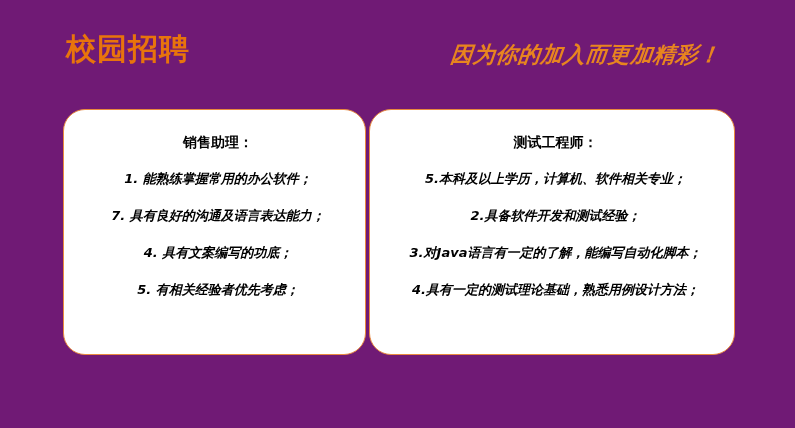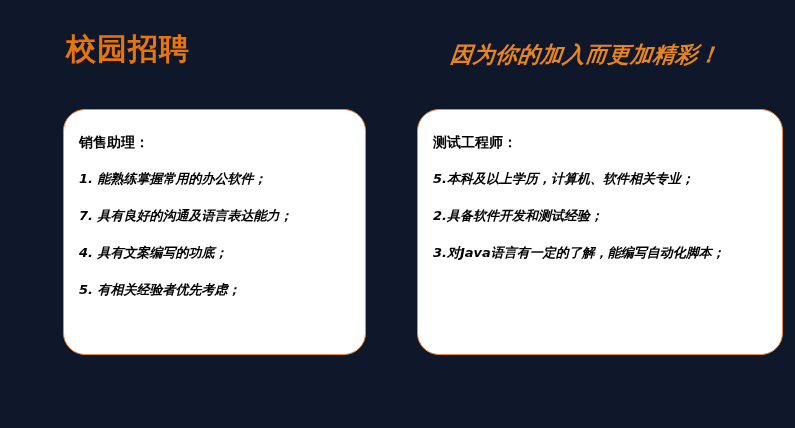--- a/index.html
+++ b/index.html
@@ -14,21 +14,21 @@
     overflow: hidden;
     font-family: "Liberation Sans", "DejaVu Sans", sans-serif;
   }
 
   #slide {
     position: absolute;
     left: 0;
     top: 0;
     width: 795px;
     height: 428px;
-    background: #0f172a;
+    background: #701a75;
   }
 
   
   .page-title {
     position: absolute;
     left: 66px;
     top: 30px;
     font-family: "DejaVu Serif", "Liberation Serif", serif;
     font-size: 30px;
     font-weight: bold;
@@ -74,28 +74,28 @@
   }
 
   .card-left {
     left: 0;
     width: 303px;
   }
 
   .card-right {
     left: 306px;
     width: 366px;
-    margin-left: 48px;
   }
 
   .card-body {
     position: absolute;
     left: 15px;
     top: 22px;
     right: 8px;
+    text-align: center;
   }
 
   .card-heading {
     font-family: "DejaVu Sans", "Liberation Sans", sans-serif;
     font-size: 14px;
     font-weight: bold;
     color: #000000;
     line-height: 20px;
     margin: 0 0 17px 0;
     white-space: nowrap;
@@ -141,18 +141,19 @@
         <div class="card-item">5. 有相关经验者优先考虑；</div>
       </div>
     </div>
 
     <div class="card card-right">
       <div class="card-body">
         <div class="card-heading">测试工程师：</div>
         <div class="card-item">5.本科及以上学历，计算机、软件相关专业；</div>
         <div class="card-item">2.具备软件开发和测试经验；</div>
         <div class="card-item">3.对Java语言有一定的了解，能编写自动化脚本；</div>
+        <div class="card-item">4.具有一定的测试理论基础，熟悉用例设计方法；</div>
       </div>
     </div>
 
   </div>
 
 </div>
 
 </body></html>

